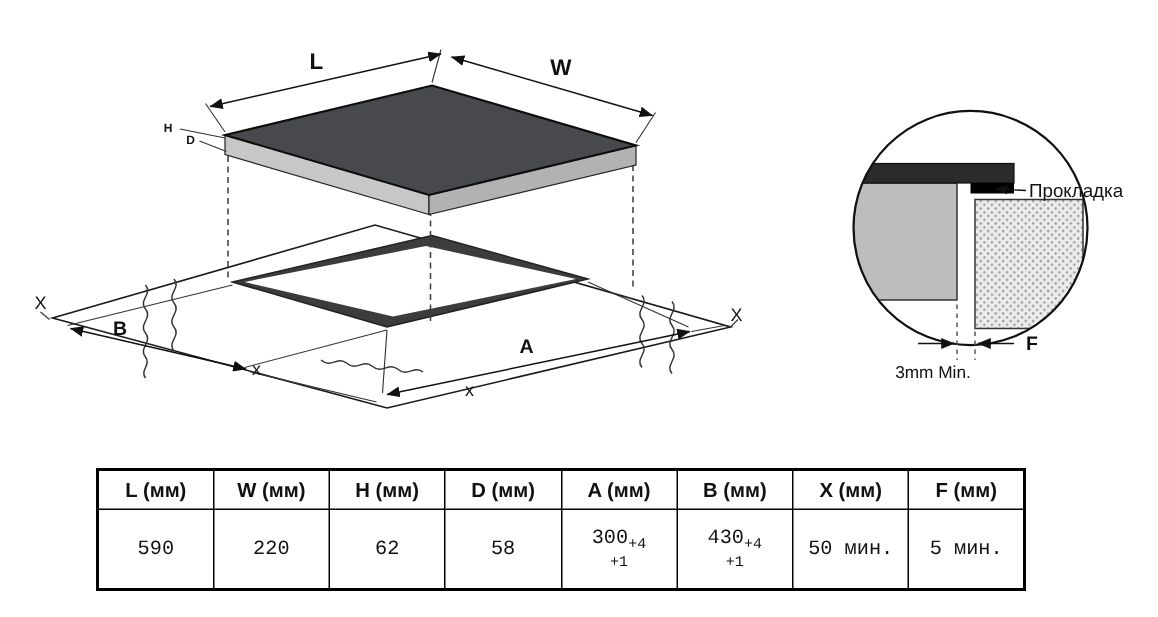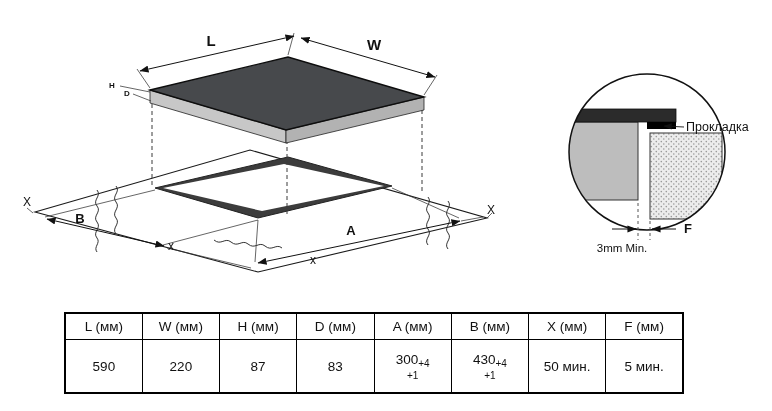--- a/index.html
+++ b/index.html
@@ -1,21 +1,21 @@
 <!DOCTYPE html>
 <html><head>
 <meta charset="utf-8">
 <style>
   html,body{margin:0;padding:0;background:#fff;}
   .page{position:relative;width:772px;height:411px;background:#fff;font-family:"Liberation Sans",sans-serif;overflow:hidden;}
   .page svg{position:absolute;left:0;top:0;}
   .dim-table{position:absolute;left:64px;top:312px;width:620px;border-collapse:collapse;table-layout:fixed;border:2px solid #000;background:#fff;}
   .dim-table th,.dim-table td{border:1px solid #000;text-align:center;vertical-align:middle;font-size:13.5px;color:#111;}
-  .dim-table th{font-weight:normal;padding:5px 2px;margin-top:39px;}
-  .dim-table td{height:52px;padding:0 6px;}
+  .dim-table th{font-weight:bold;padding:5px 2px;margin-top:39px;}
+  .dim-table td{height:52px;padding:0 6px;font-family:Liberation Mono, monospace;}
   .tol-top{font-size:10px;vertical-align:-3px;}
   .tol-bottom{display:block;font-size:10px;margin-top:1px;}
   text{fill:#111;}
   .lbl-big{font-size:15px;font-weight:bold;}
   .lbl-med{font-size:13px;font-weight:bold;}
   .lbl-x{font-size:12px;}
   .lbl-tiny{font-size:8px;font-weight:bold;}
   .lbl-note{font-size:11.5px;}
   .lbl-ru{font-size:12.5px;}
 </style>
@@ -144,22 +144,22 @@
         <th>A (мм)</th>
         <th>B (мм)</th>
         <th>X (мм)</th>
         <th>F (мм)</th>
       </tr>
     </thead>
     <tbody>
       <tr>
         <td>590</td>
         <td>220</td>
-        <td>87</td>
-        <td>83</td>
+        <td>62</td>
+        <td>58</td>
         <td>
           <span>300</span><span class="tol-top">+4</span>
           <span class="tol-bottom">+1</span>
         </td>
         <td>
           <span>430</span><span class="tol-top">+4</span>
           <span class="tol-bottom">+1</span>
         </td>
         <td>50 мин.</td>
         <td>5 мин.</td>

